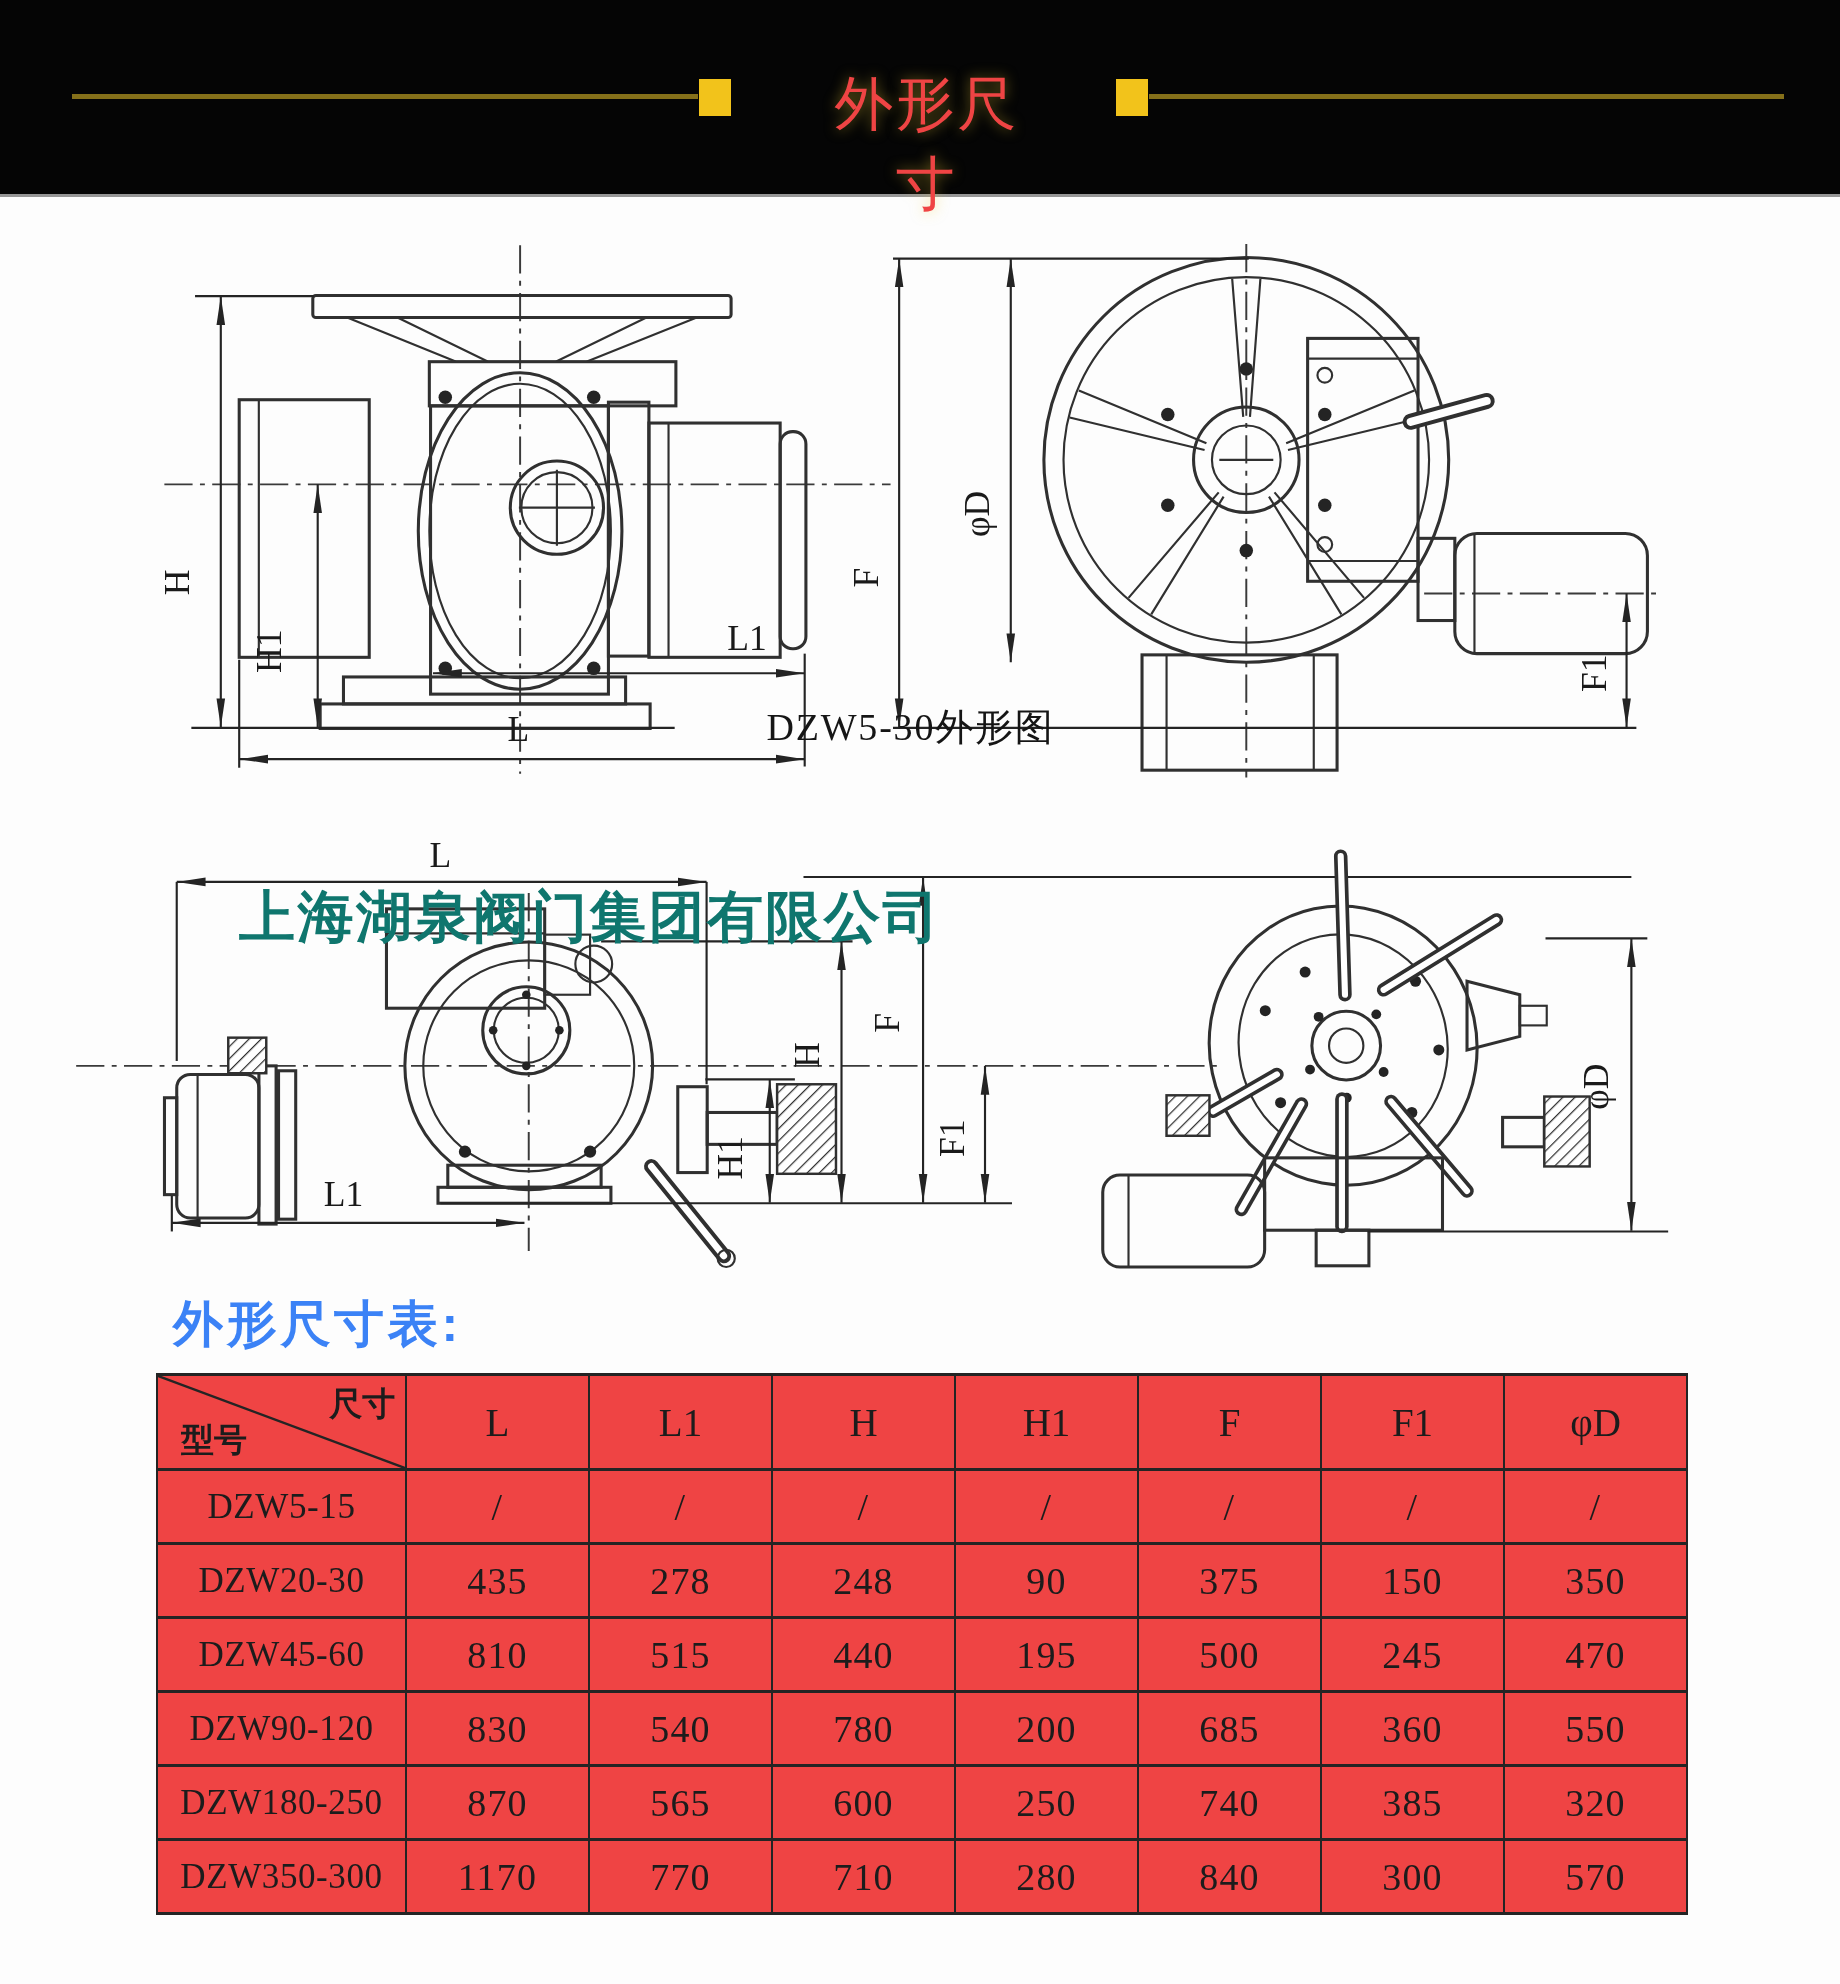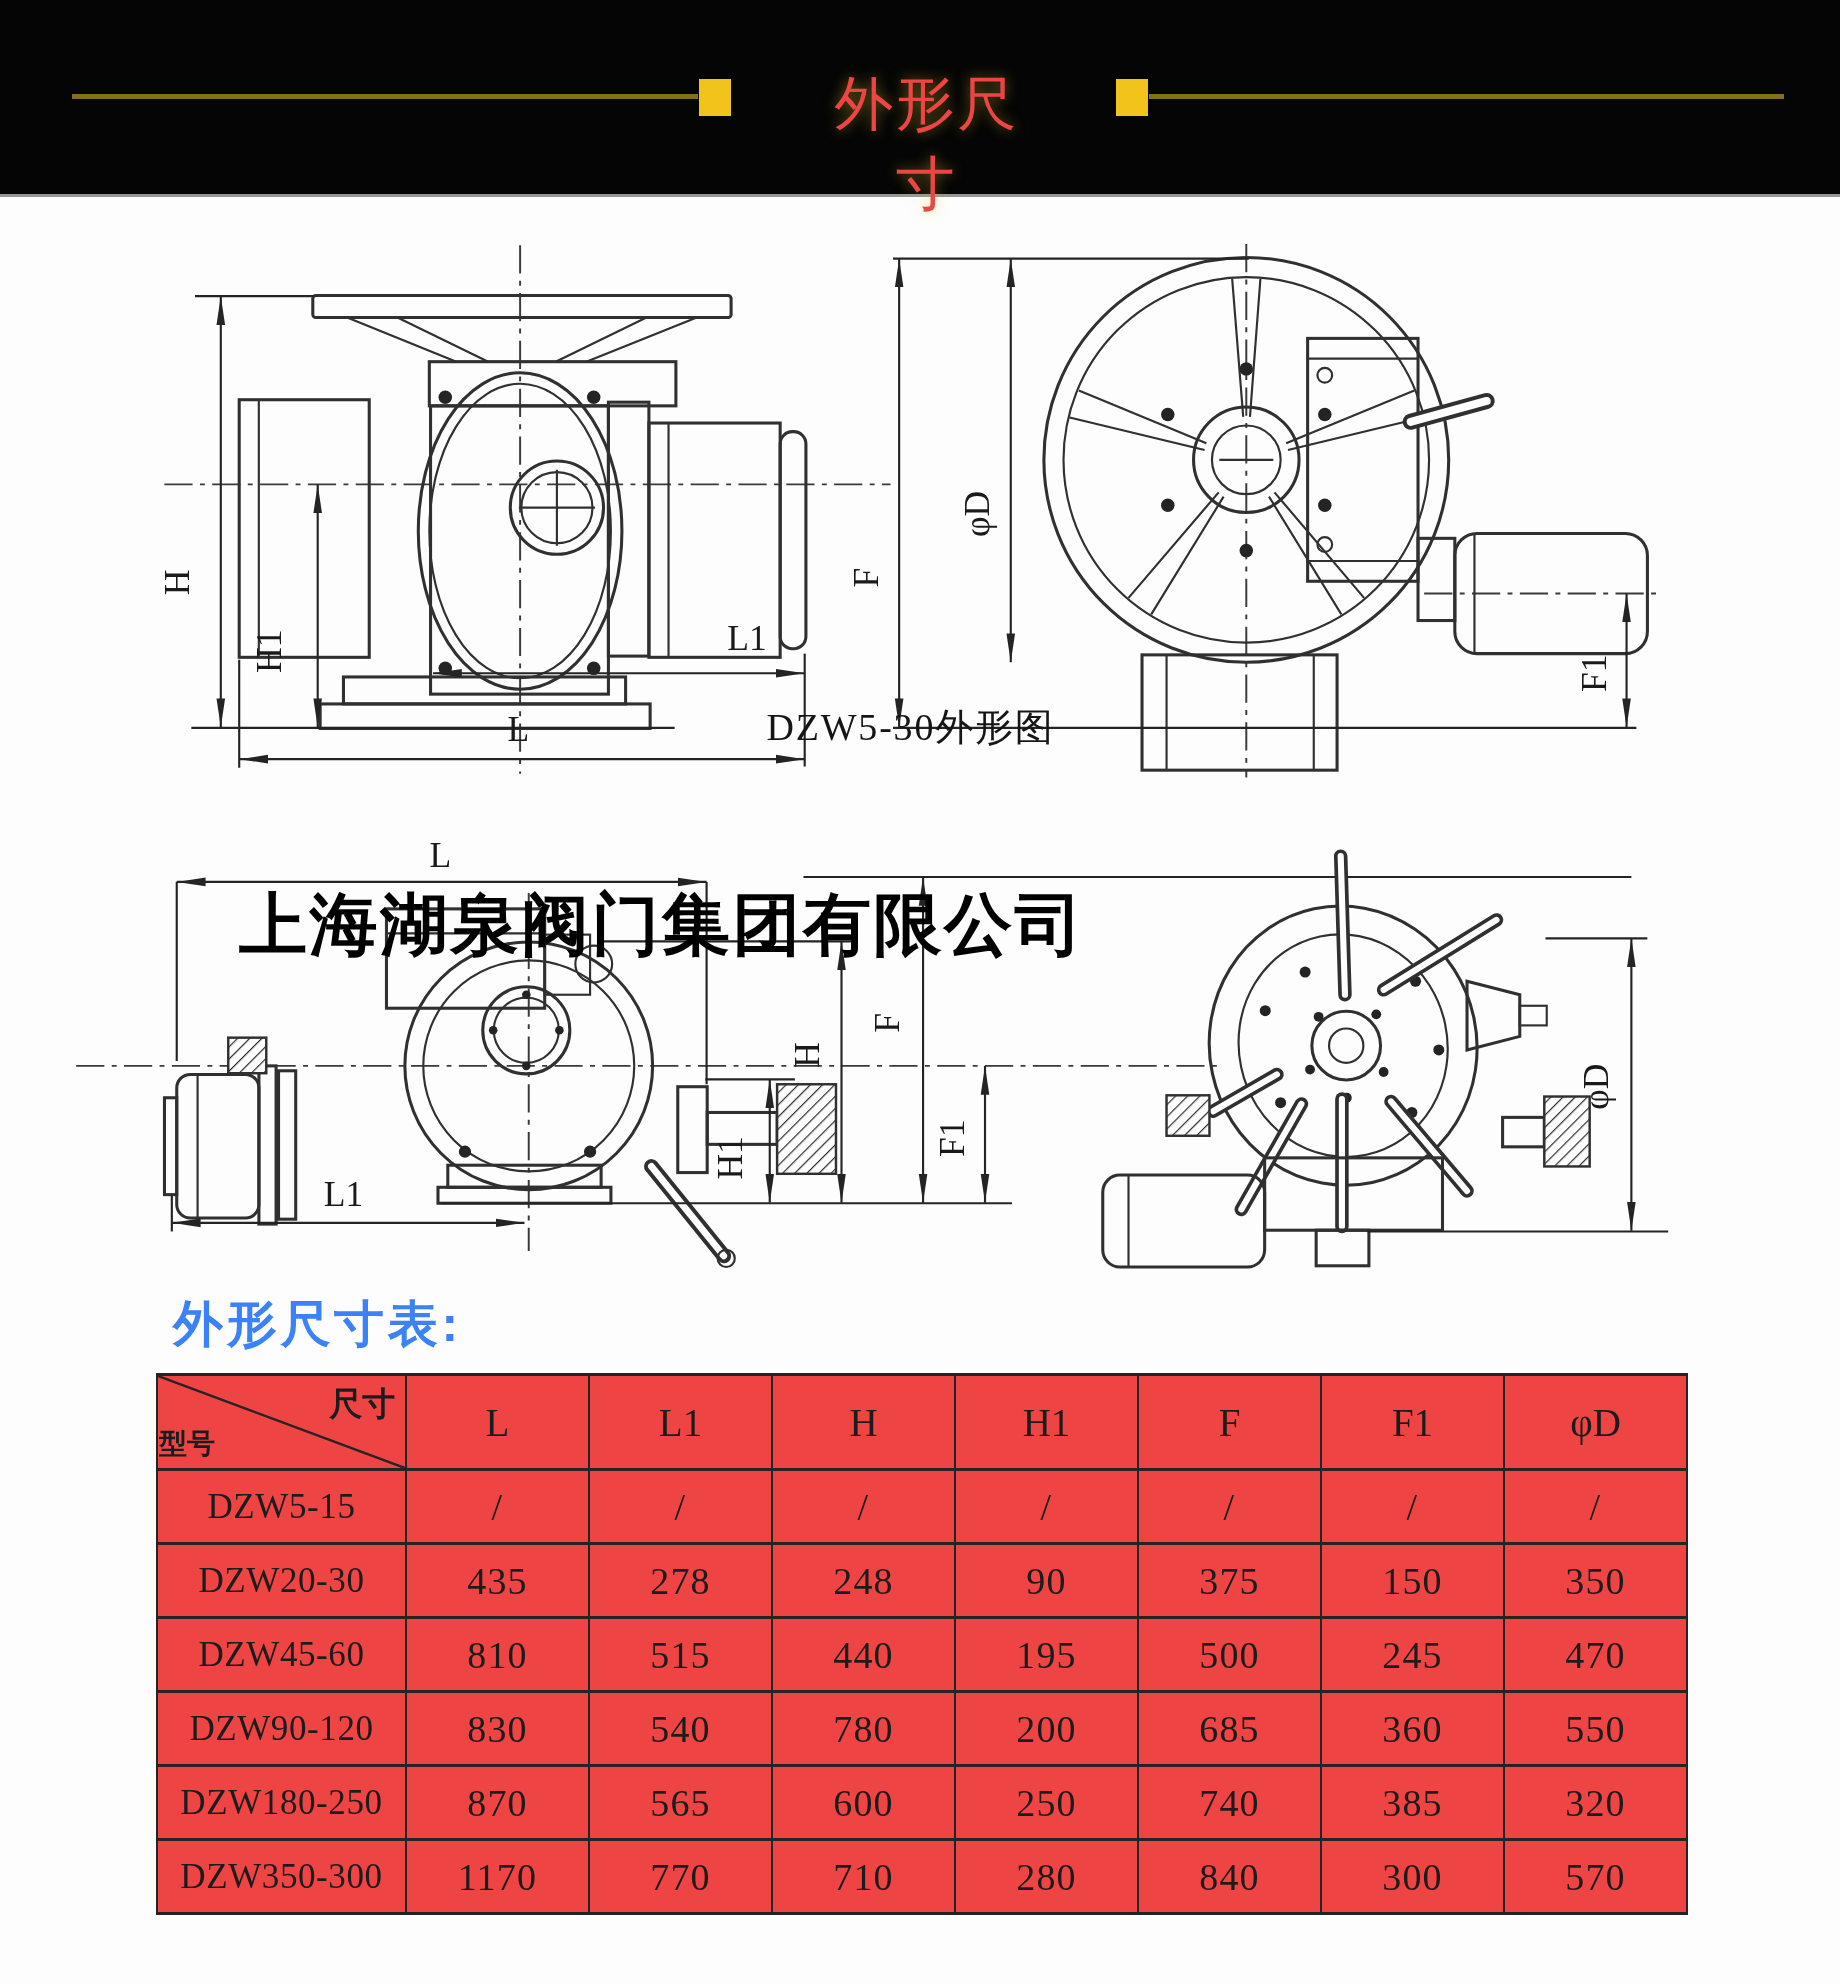--- a/index.html
+++ b/index.html
@@ -18,43 +18,43 @@
   .banner h1{position:absolute;left:804px;top:65px;width:245px;margin:0;text-align:center;
              font-size:59px;font-weight:400;letter-spacing:2.5px;color:#ef4444;
              text-shadow:0 0 12.3px rgba(240,205,50,.5);font-family:"Liberation Sans",sans-serif;}
 
   
   .figsvg{position:absolute;left:0;display:block;}
   #fig1{top:196px;}
   #fig2{top:785px;}
   .caption{position:absolute;left:662px;top:702px;width:497px;text-align:center;
            font-size:38px;letter-spacing:1.8px;color:#151515;font-family:"Liberation Serif",serif;}
-  .watermark{position:absolute;left:239px;top:880px;font-size:68px;font-weight:900;
-             letter-spacing:2.5px;color:#000000;white-space:nowrap;z-index:5;
+  .watermark{position:absolute;left:239px;top:880px;font-size:56px;font-weight:900;
+             letter-spacing:2.5px;color:#0f766e;white-space:nowrap;z-index:5;
              font-family:"Liberation Sans",sans-serif;}
 
   
   .table-heading{position:absolute;left:173px;top:1291px;margin:0;font-size:50px;font-weight:700;
                  letter-spacing:3.7px;color:#3b82f6;}
   table.dims{position:absolute;left:156px;top:1373px;width:1532px;border-collapse:collapse;
              table-layout:fixed;background:#ef4444;}
   table.dims,table.dims th,table.dims td{border:2.5px solid #242424;}
   table.dims th,table.dims td{border-top-width:3.7px;border-bottom-width:3.7px;padding:0;
              text-align:center;vertical-align:middle;}
   table.dims thead th{height:92px;font-size:39px;font-weight:400;
              font-family:"Liberation Serif",serif;}
   table.dims tbody td{height:71px;font-size:38px;font-weight:400;
              font-family:"Liberation Serif",serif;letter-spacing:1.2px;}
   table.dims tbody td.model{font-size:35px;letter-spacing:0.6px;text-align:center;}
   th.corner{position:relative;}
   th.corner svg.diag{position:absolute;left:0;top:0;width:100%;height:100%;}
   th.corner svg.diag line{stroke:#242424;stroke-width:4;}
   .corner-top{position:absolute;right:9.8px;top:6.1px;font-size:33px;font-weight:600;
               font-family:"Liberation Sans",sans-serif;}
-  .corner-bottom{position:absolute;left:1px;bottom:4.9px;font-size:28px;font-weight:600;
+  .corner-bottom{position:absolute;left:23px;bottom:4.9px;font-size:33px;font-weight:600;
               font-family:"Liberation Sans",sans-serif;}
 
   
   .o{stroke:#303030;stroke-width:5;fill:none;}
   .o2{stroke:#303030;stroke-width:3.5;fill:none;}
   .dim{stroke:#242424;stroke-width:3.5;fill:none;}
   .cl{stroke:#3a3a3a;stroke-width:3.2;fill:none;stroke-dasharray:46 12 8 12;}
   .dot{fill:#242424;stroke:none;}
   text.dl{font-family:"Liberation Serif",serif;font-size:58px;fill:#1a1a1a;}
 </style>

